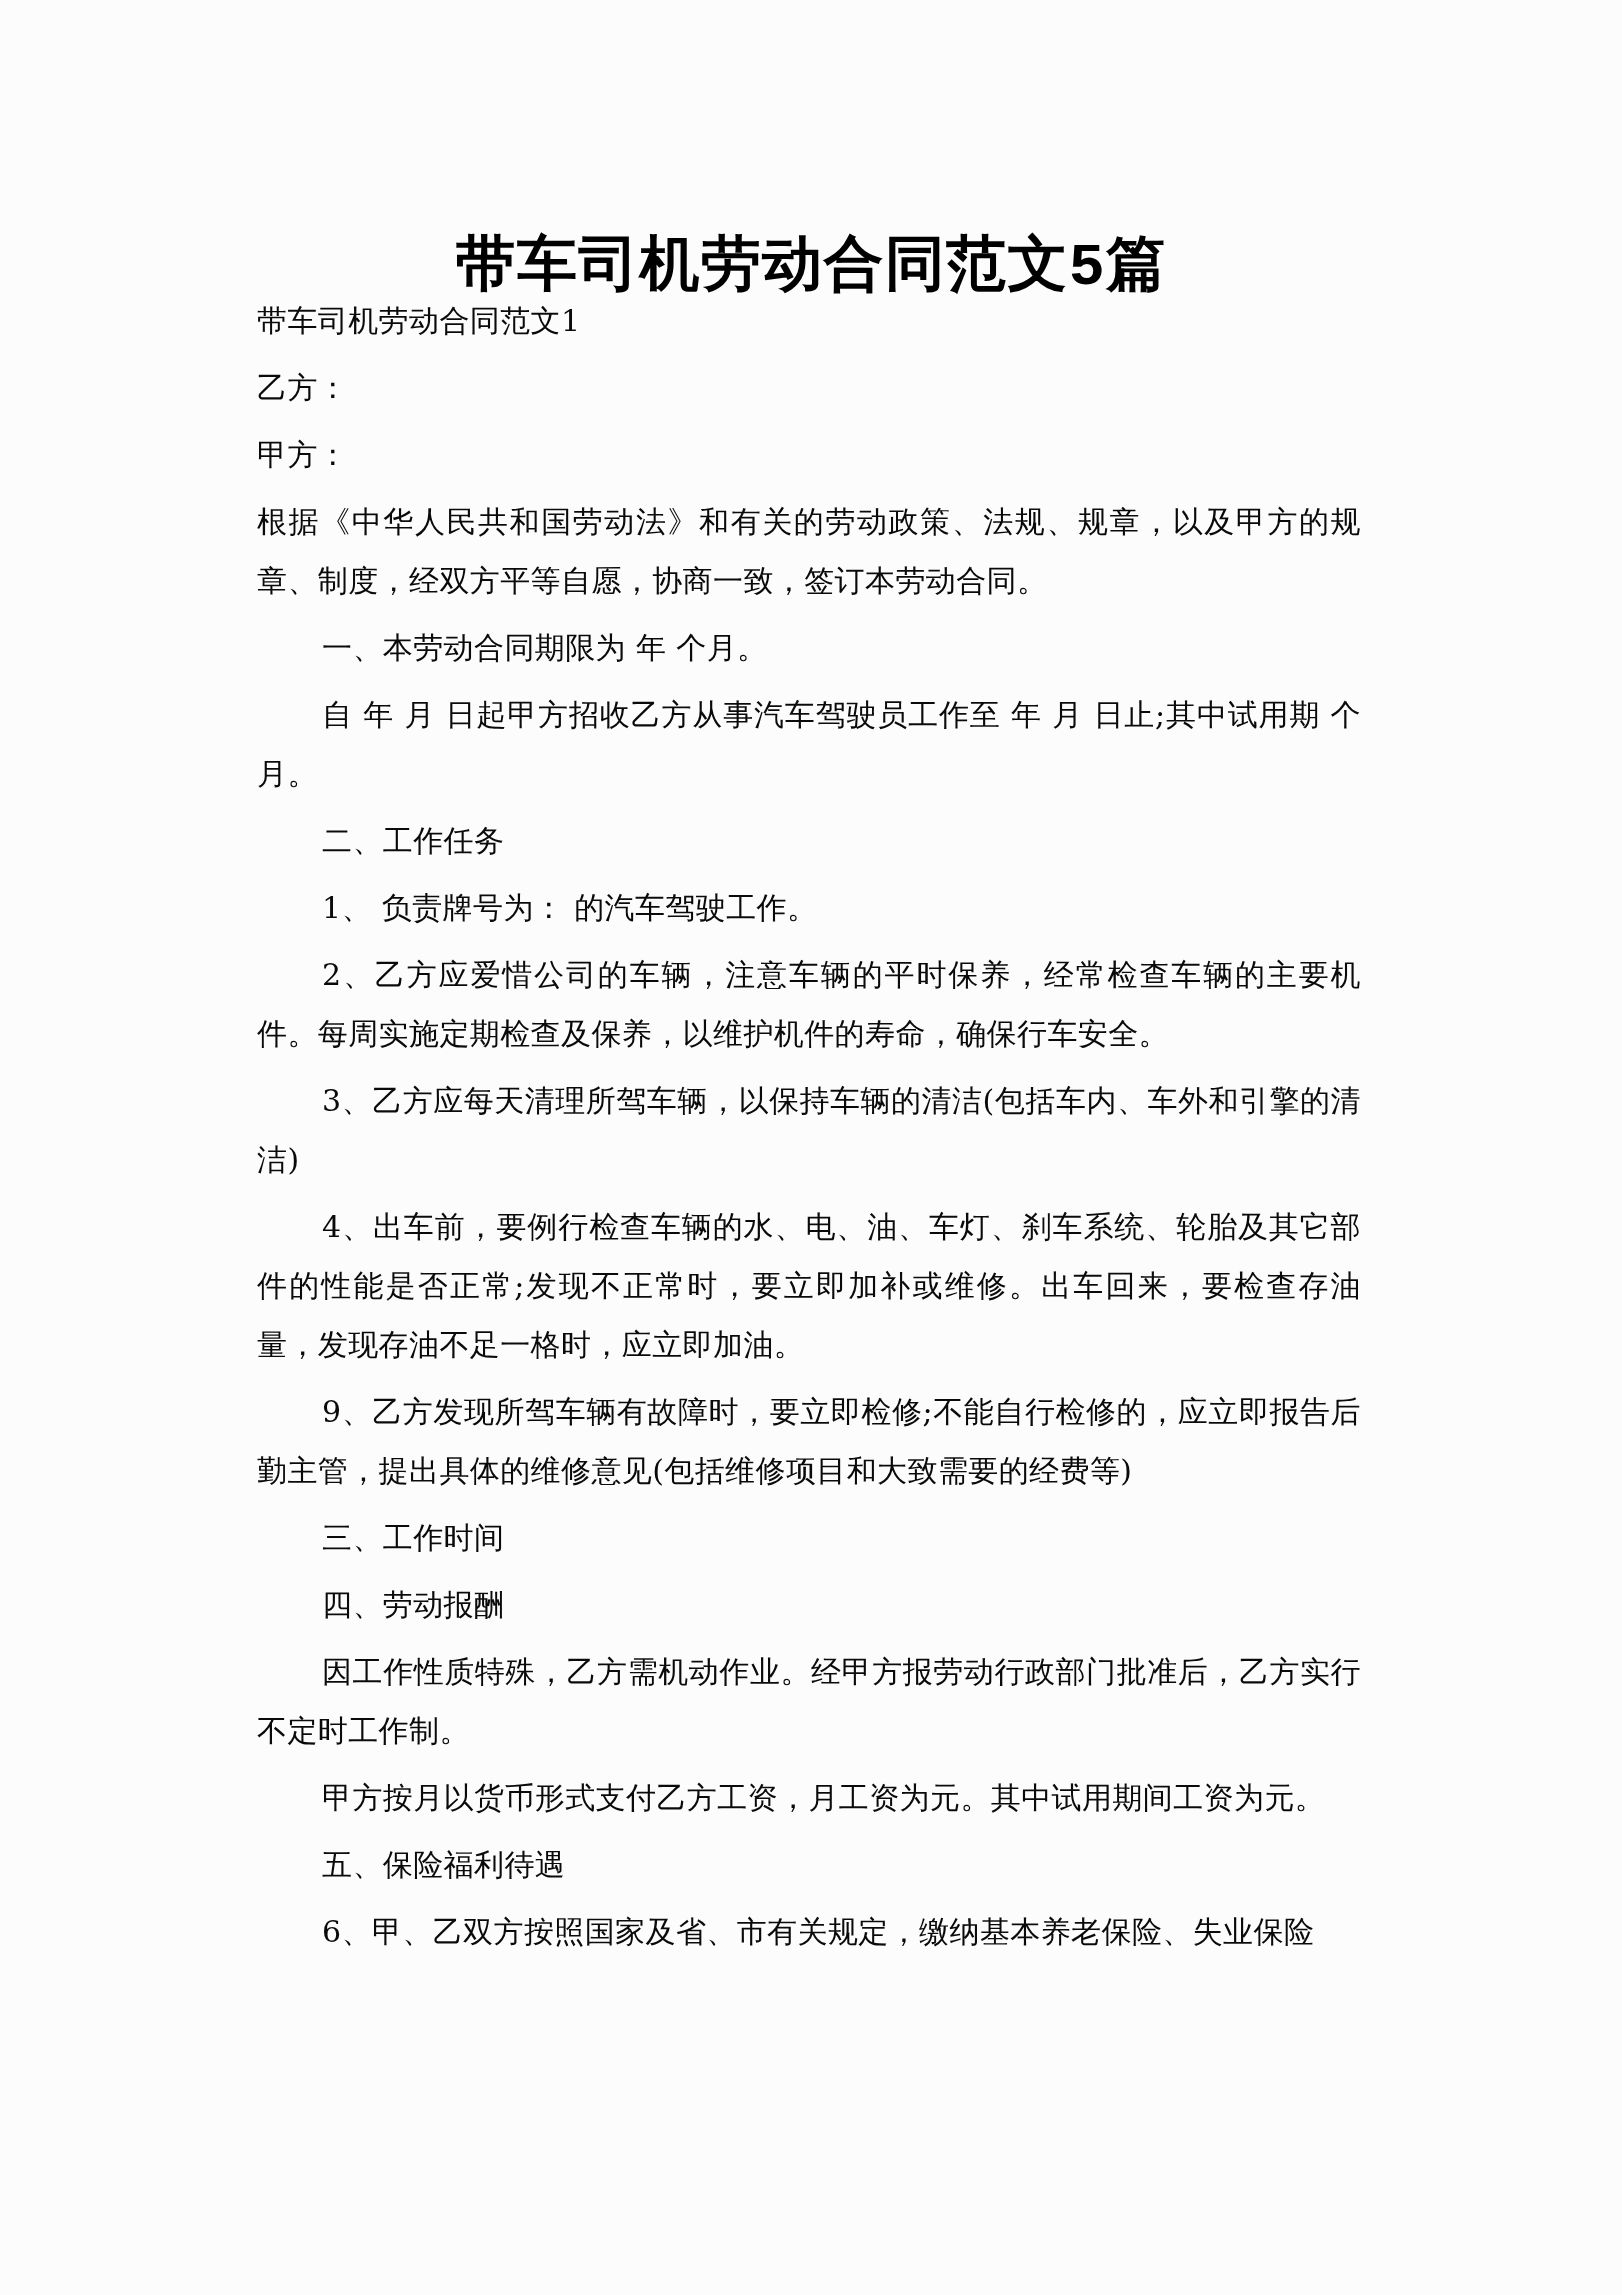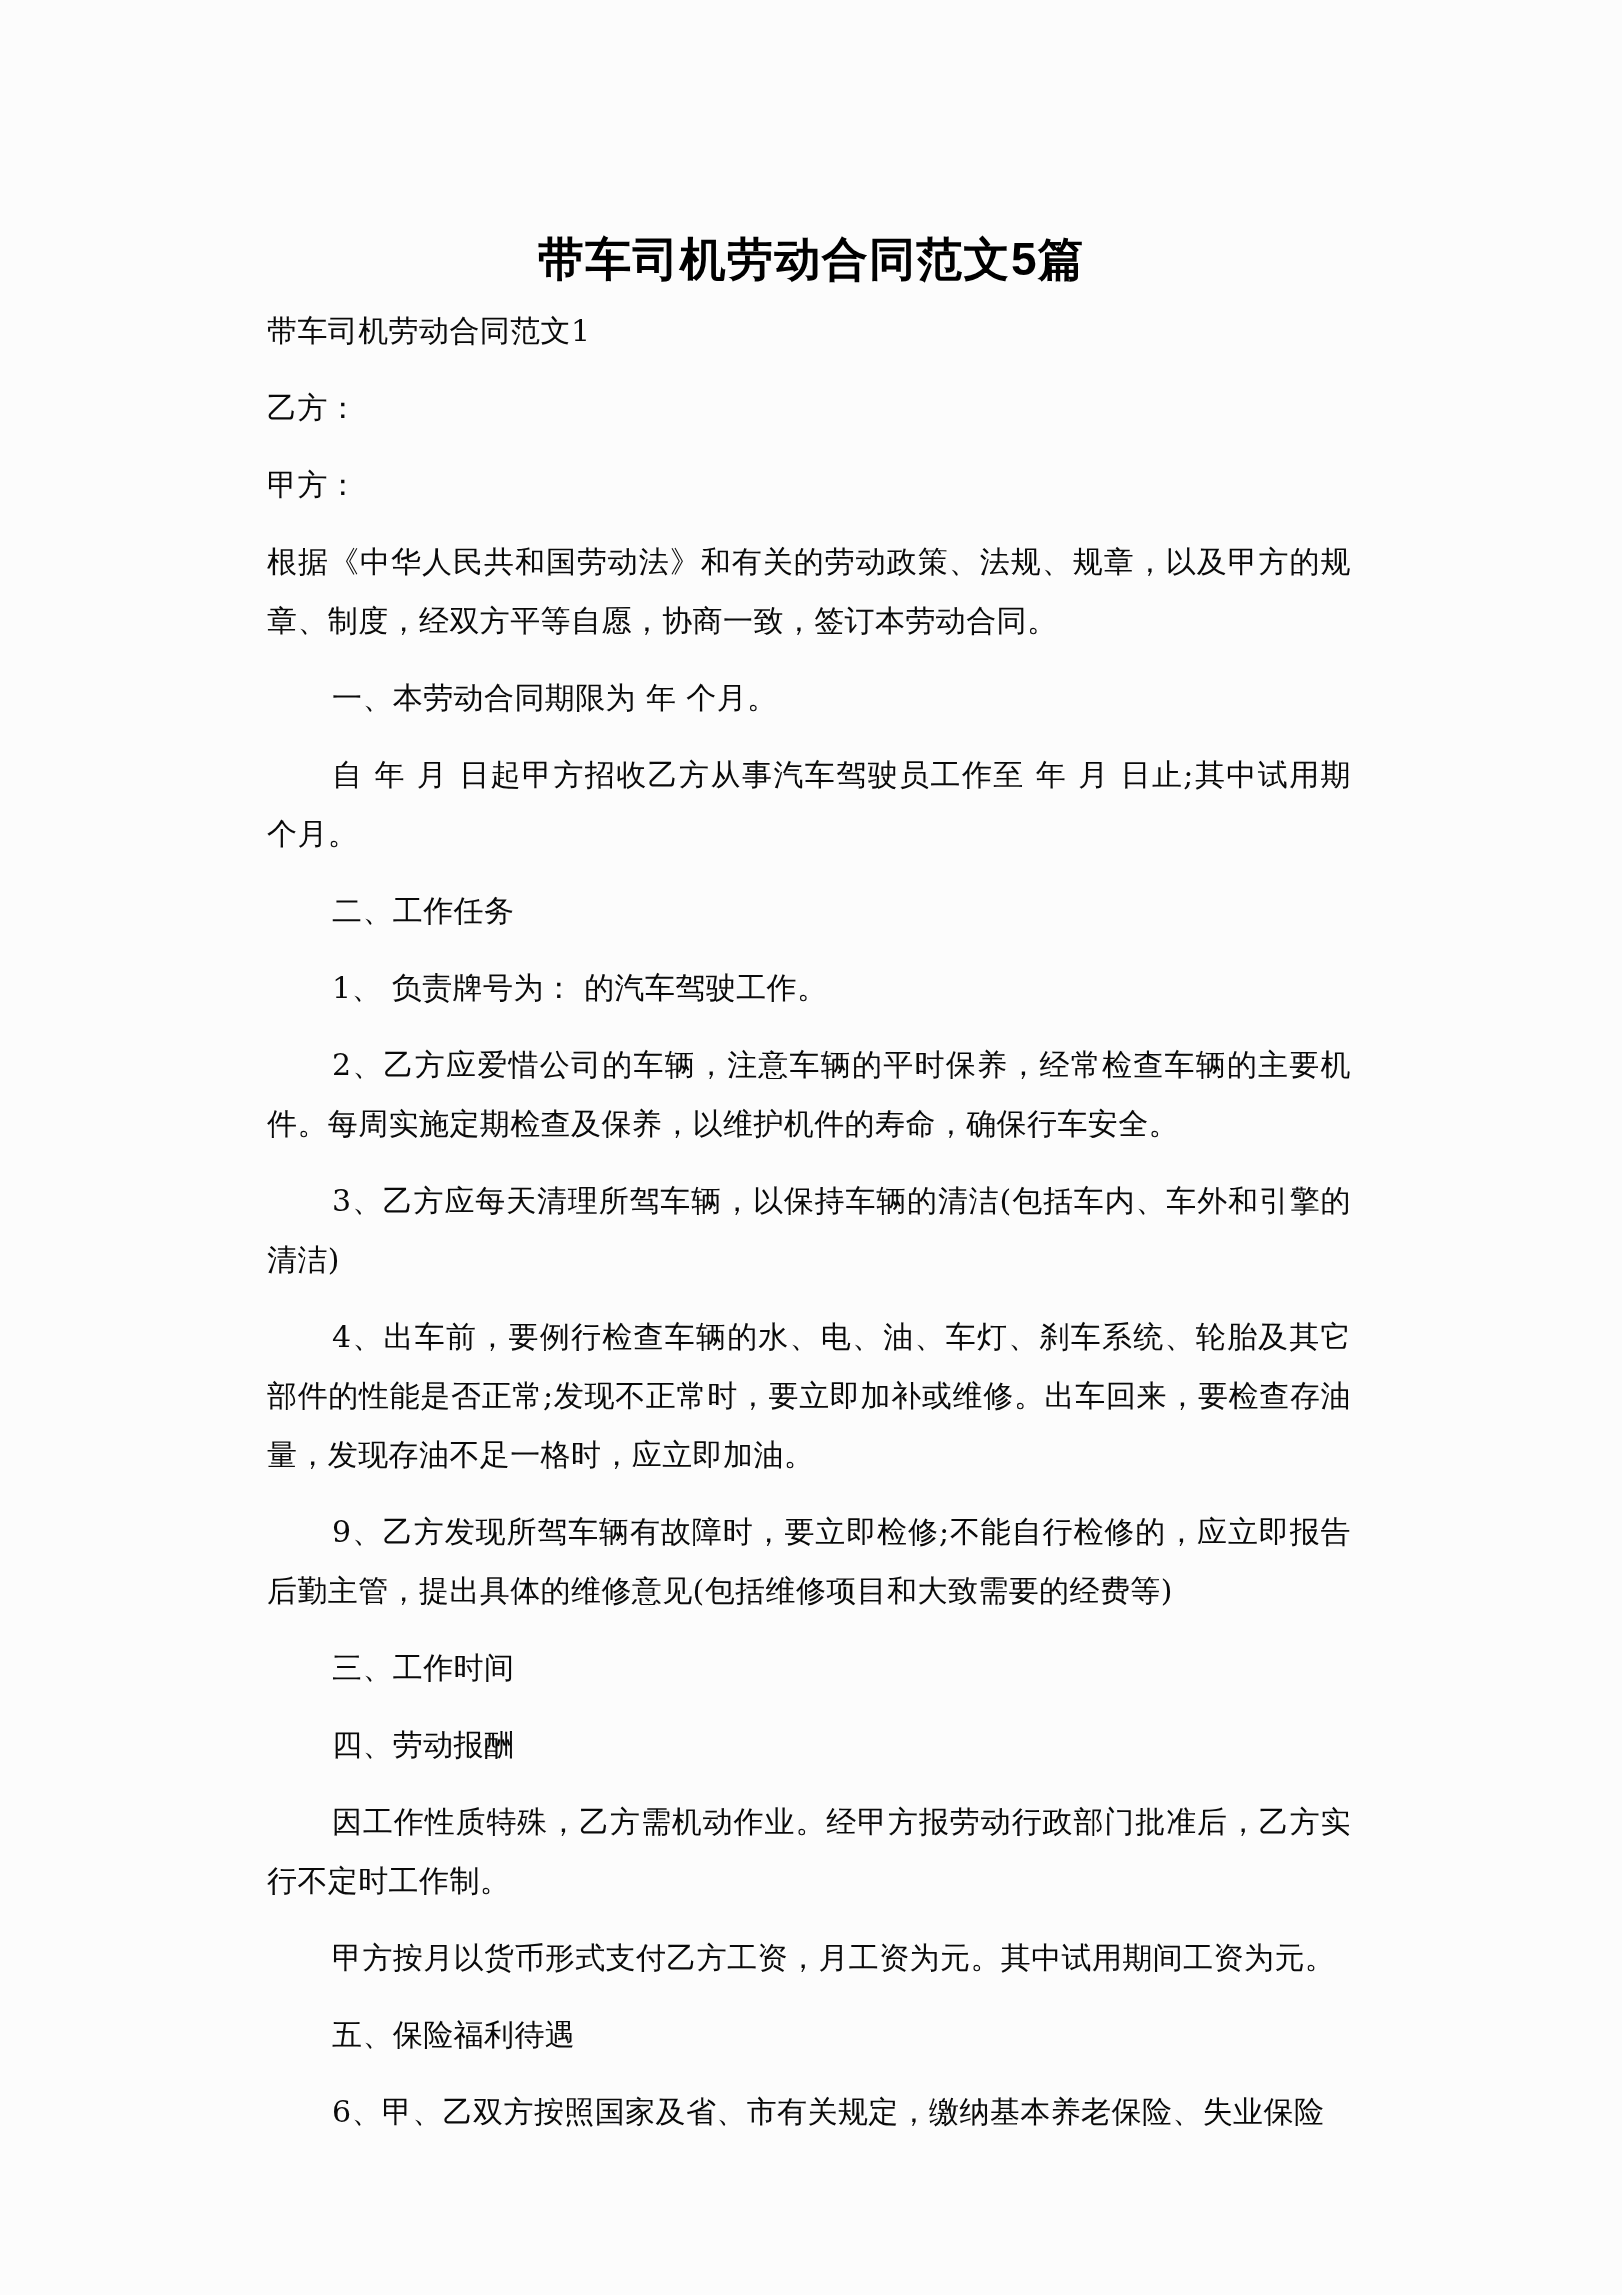--- a/index.html
+++ b/index.html
@@ -14,40 +14,40 @@
     background: #fcfcfc;
     overflow: hidden;
     box-sizing: border-box;
   }
   .doc-title {
     position: absolute;
     left: 0;
     top: 194px;
     width: 1623px;
     text-align: center;
-    font-family: Liberation Sans, sans-serif;
+    font-family: Liberation Mono, monospace;
     font-weight: 700;
-    font-size: 46px;
+    font-size: 60px;
     line-height: 68px;
     letter-spacing: 1.3px;
     color: #000000;
     white-space: nowrap;
   }
   .body-block {
     position: absolute;
     left: 249px;
     top: 283px;
     width: 1120px;
   }
   .para {
     font-family: "DejaVu Serif", "Liberation Serif", serif;
     font-size: 30px;
     line-height: 59px;
     color: #0a0a0a;
-    margin: 18px;
+    margin: 8px;
     text-align: justify;
     text-justify: inter-ideograph;
     word-break: break-all;
     letter-spacing: 0.4px;
   }
   .para.indent {
     text-indent: 65px;
   }
   .para.flush {
     text-indent: 0;

